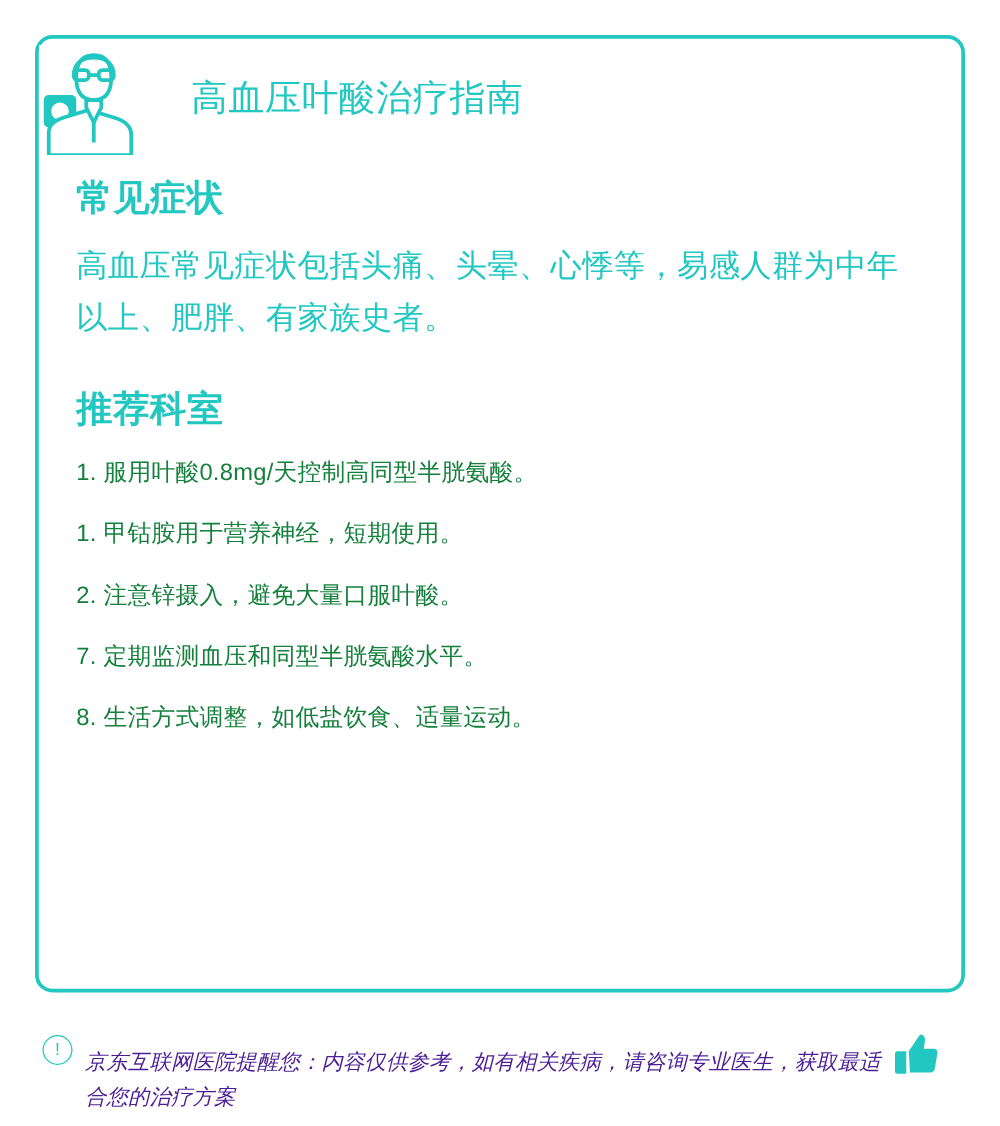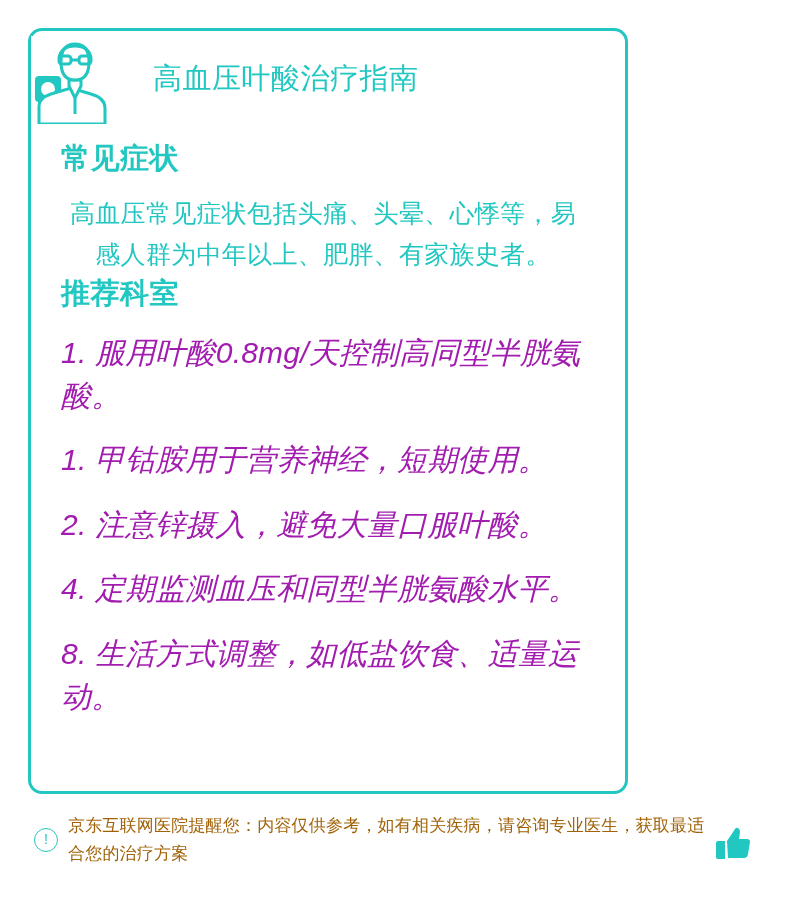--- a/index.html
+++ b/index.html
@@ -16,21 +16,21 @@
   .page {
     position: relative;
     width: 800px;
     height: 901px;
     box-sizing: border-box;
   }
   .card {
     position: absolute;
     left: 28px;
     top: 28px;
-    width: 600px;
+    width: 744px;
     height: 766px;
     box-sizing: border-box;
     border: 3px solid #21c7c0;
     border-radius: 14px;
     background: #ffffff;
   }
   .avatar {
     position: absolute;
     left: 0px;
     top: 5px;
@@ -57,41 +57,40 @@
     right: 40px;
   }
   .section-head {
     font-size: 29px;
     font-weight: bold;
     color: #21c7c0;
     margin: 0 0 14px 0;
     letter-spacing: 0.5px;
   }
   .section-head.second {
+    margin-top: 34px;
   }
   .para {
     font-size: 25px;
     color: #21c7c0;
     line-height: 1.62;
     margin: 0;
     letter-spacing: 0.3px;
-    text-align: center;
   }
   .steps {
     margin: 18px 0 0 0;
     padding: 0;
     list-style: none;
   }
   .steps li {
-    font-size: 30px;
-    color: #a21caf;
+    font-size: 19px;
+    color: #15803d;
     line-height: 1.42;
     margin-bottom: 22px;
     letter-spacing: 0.2px;
-    font-style: italic;
   }
   .footer {
     position: absolute;
     left: 28px;
     top: 812px;
     width: 744px;
     height: 70px;
   }
   .footer-icon {
     position: absolute;
@@ -102,26 +101,27 @@
     border: 1.5px solid #21c7c0;
     border-radius: 50%;
     color: #21c7c0;
     font-size: 14px;
     line-height: 21px;
     text-align: center;
   }
   .footer-text {
     position: absolute;
     left: 40px;
-    top: 0;
+    top: 24px;
     width: 650px;
     font-size: 17px;
-    color: #a16207;
+    color: #4c1d95;
     line-height: 1.65;
     letter-spacing: 0.2px;
+    font-style: italic;
   }
   .thumb {
     position: absolute;
     right: 18px;
     top: 12px;
     width: 40px;
     height: 40px;
   }
 </style>
 </head>
@@ -153,21 +153,21 @@
 
       <h2 class="section-head">常见症状</h2>
       <p class="para">高血压常见症状包括头痛、头晕、心悸等，易感人群为中年以上、肥胖、有家族史者。</p>
 
       <h2 class="section-head second">推荐科室</h2>
 
       <ul class="steps">
         <li>1. 服用叶酸0.8mg/天控制高同型半胱氨酸。</li>
         <li>1. 甲钴胺用于营养神经，短期使用。</li>
         <li>2. 注意锌摄入，避免大量口服叶酸。</li>
-        <li>4. 定期监测血压和同型半胱氨酸水平。</li>
+        <li>7. 定期监测血压和同型半胱氨酸水平。</li>
         <li>8. 生活方式调整，如低盐饮食、适量运动。</li>
       </ul>
 
     </div>
   </div>
 
   <div class="footer">
     <div class="footer-icon">!</div>
     <div class="footer-text">京东互联网医院提醒您：内容仅供参考，如有相关疾病，请咨询专业医生，获取最适合您的治疗方案</div>
     <div class="thumb">

